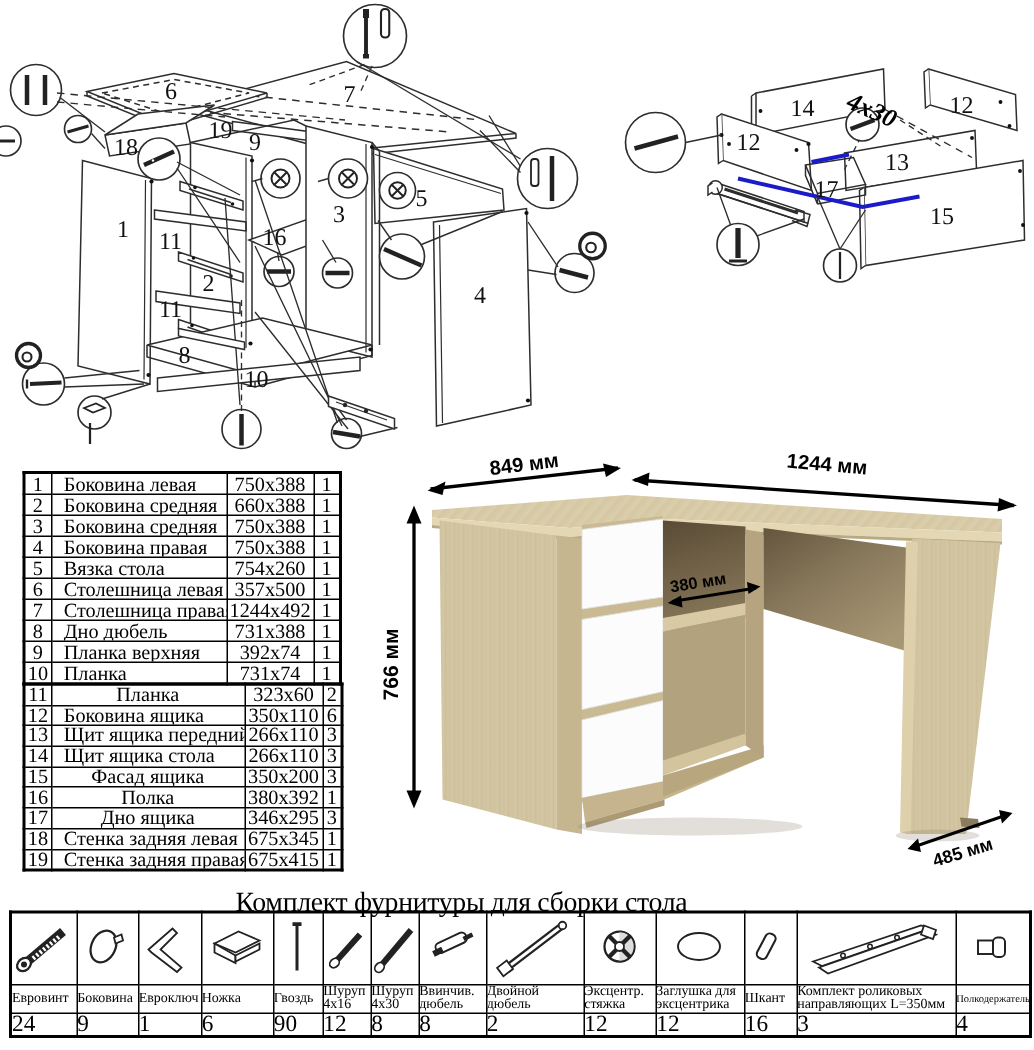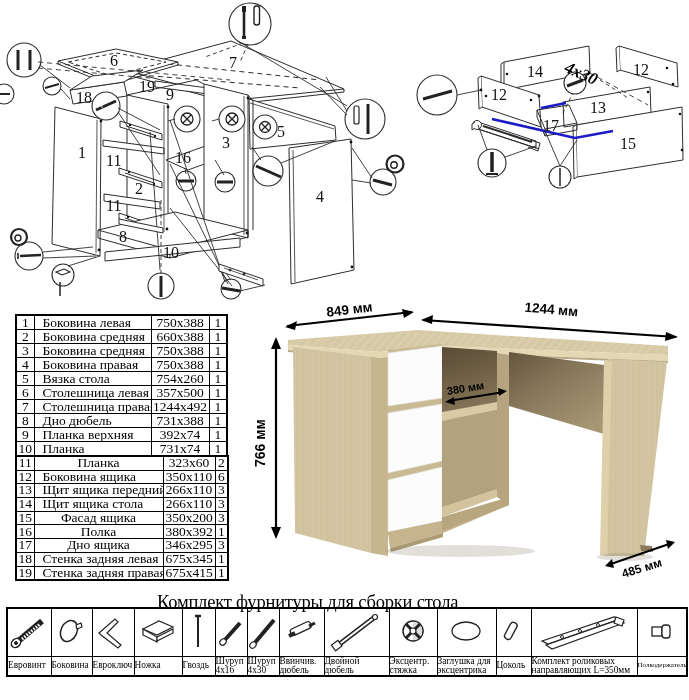--- a/index.html
+++ b/index.html
@@ -259,23 +259,39 @@
         <td>Боковина</td>
         <td>Евроключ</td>
         <td>Ножка</td>
         <td>Гвоздь</td>
         <td>Шуруп<br>4х16</td>
         <td>Шуруп<br>4х30</td>
         <td>Ввинчив.<br>дюбель</td>
         <td>Двойной<br>дюбель</td>
         <td>Эксцентр.<br>стяжка</td>
         <td>Заглушка для<br>эксцентрика</td>
-        <td>Цоколь</td>
+        <td>Шкант</td>
         <td>Комплект роликовых<br>направляющих L=350мм</td>
         <td style="font-size:7px">Полкодержатель</td>
+</tr>
+<tr style="height:15px;font-size:15.5px;line-height:14px;">
+<td>24</td>
+        <td>9</td>
+        <td>1</td>
+        <td>6</td>
+        <td>90</td>
+        <td>12</td>
+        <td>8</td>
+        <td>8</td>
+        <td>2</td>
+        <td>12</td>
+        <td>12</td>
+        <td>16</td>
+        <td>3</td>
+        <td>4</td>
 </tr>
 </tbody>
   </table>
 
 <svg class="abs" style="left:250px;top:293px;" width="439" height="300" viewBox="250 293 439 300">
 <defs>
 <linearGradient id="wgV" x1="0" y1="0" x2="1" y2="0" spreadMethod="repeat" gradientUnits="userSpaceOnUse" gradientTransform="scale(6,1)">
 <stop offset="0" stop-color="#d0c29e"></stop>
         <stop offset="0.25" stop-color="#d4c7a4"></stop>
         <stop offset="0.5" stop-color="#cec09b"></stop>

